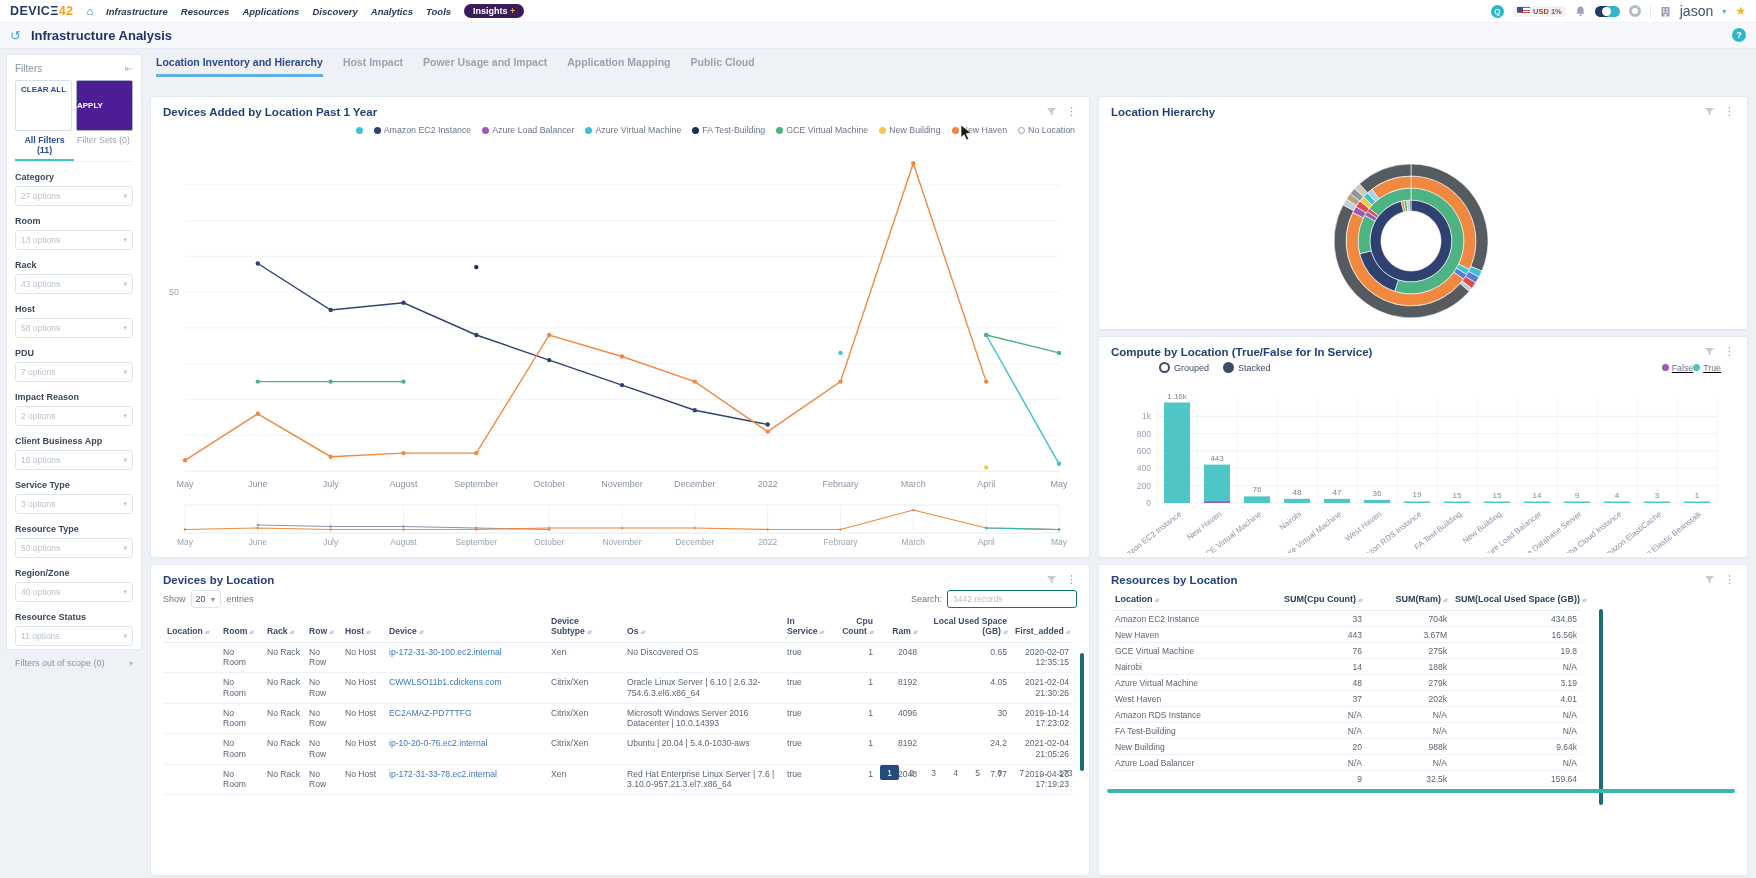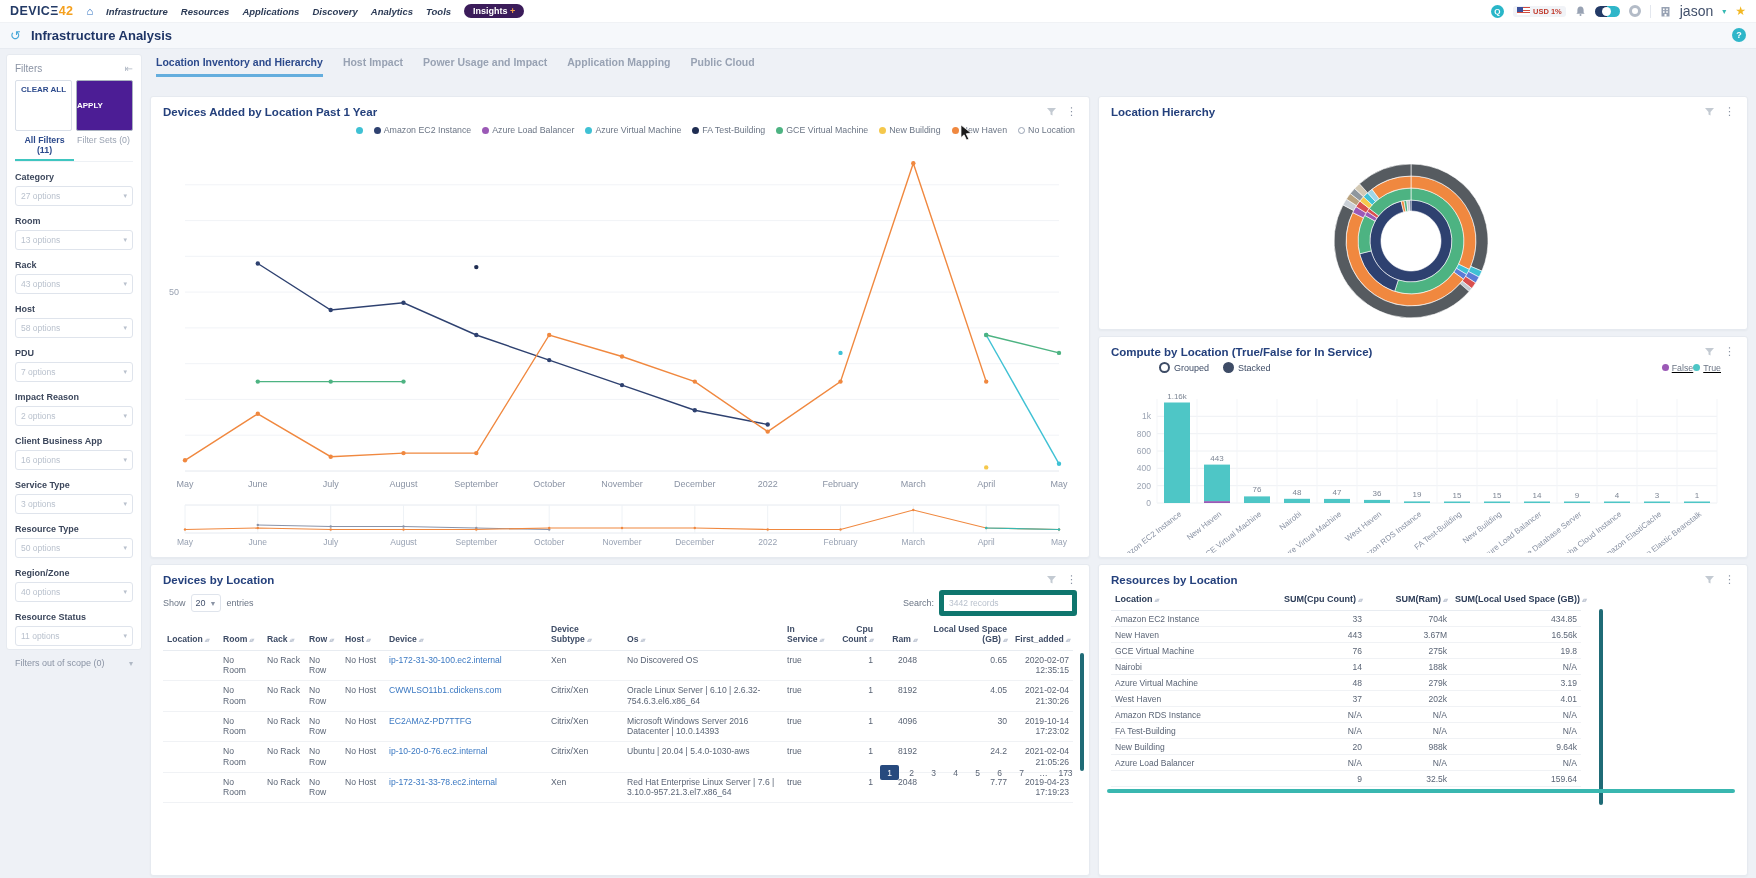--- a/index.html
+++ b/index.html
@@ -78,21 +78,21 @@
   .radio-item{display:flex;align-items:center;gap:4px;font-size:9px;color:#3e4c66;margin-right:14px;cursor:pointer;}
   .radio{width:7px;height:7px;border-radius:50%;border:2px solid #3e4c66;box-sizing:content-box;}
   .radio.filled{background:#3e4c66;}
   .bar-tf{margin-left:auto;display:flex;gap:0;text-decoration:underline;}
   
   .ctrl-row{display:flex;align-items:center;padding:4px 12px;}
   .ctrl-lbl{font-size:9px;color:#6b7585;}
   .show-select{border:1px solid #dfe4ec;border-radius:3px;height:16px;display:flex;align-items:center;
                gap:4px;padding:0 4px;margin:0 5px;font-size:9px;color:#42506b;cursor:pointer;}
   .search-wrap{margin-left:auto;display:flex;align-items:center;gap:5px;}
-  .search-input{width:118px;height:16px;border:5px solid #0f766e;border-radius:3px;font-size:8.5px;
+  .search-input{width:118px;height:16px;border:1px solid #0f766e;border-radius:3px;font-size:8.5px;
                 color:#5a6475;padding:0 5px;outline:none;font-family:"Liberation Sans",sans-serif;}
   .search-input::placeholder{color:#b9c1cd;}
   table{border-collapse:collapse;table-layout:fixed;}
   .dtable{margin:2px 12px 0;width:910px;}
   .dtable th{font-size:8.6px;color:#3e4c66;text-align:left;font-weight:bold;padding:3px 4px 5px;
              border-bottom:1px solid #e8ecf1;vertical-align:bottom;line-height:1.15;cursor:pointer;}
   .dtable td{font-size:8.6px;color:#5a6475;padding:4px 4px;border-bottom:1px solid #f0f2f5;
              vertical-align:top;white-space:pre-line;word-wrap:break-word;line-height:1.25;}
   .dtable td.link{color:#3a78c2;cursor:pointer;}
   .dtable .num,.dtable th.num{text-align:right;}

